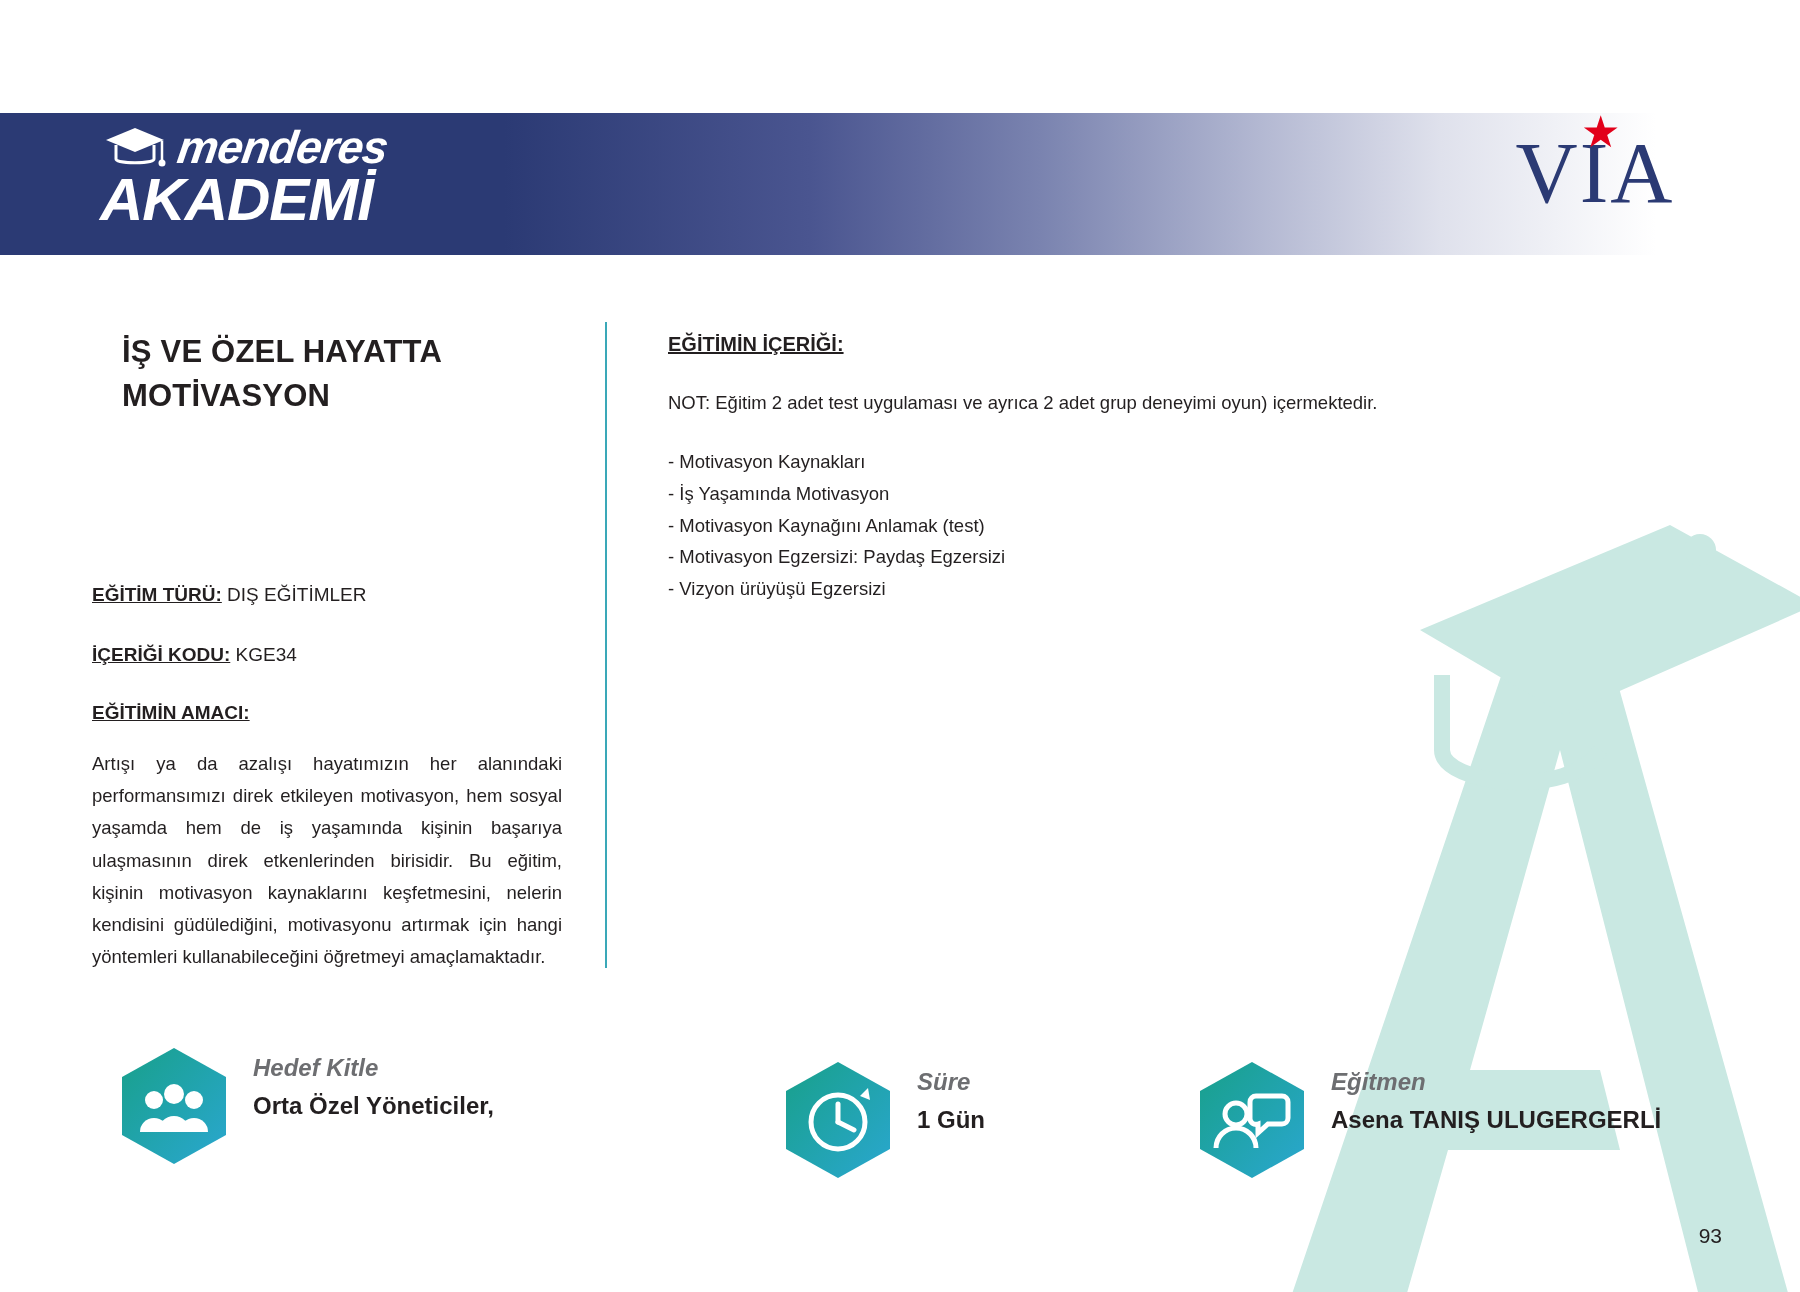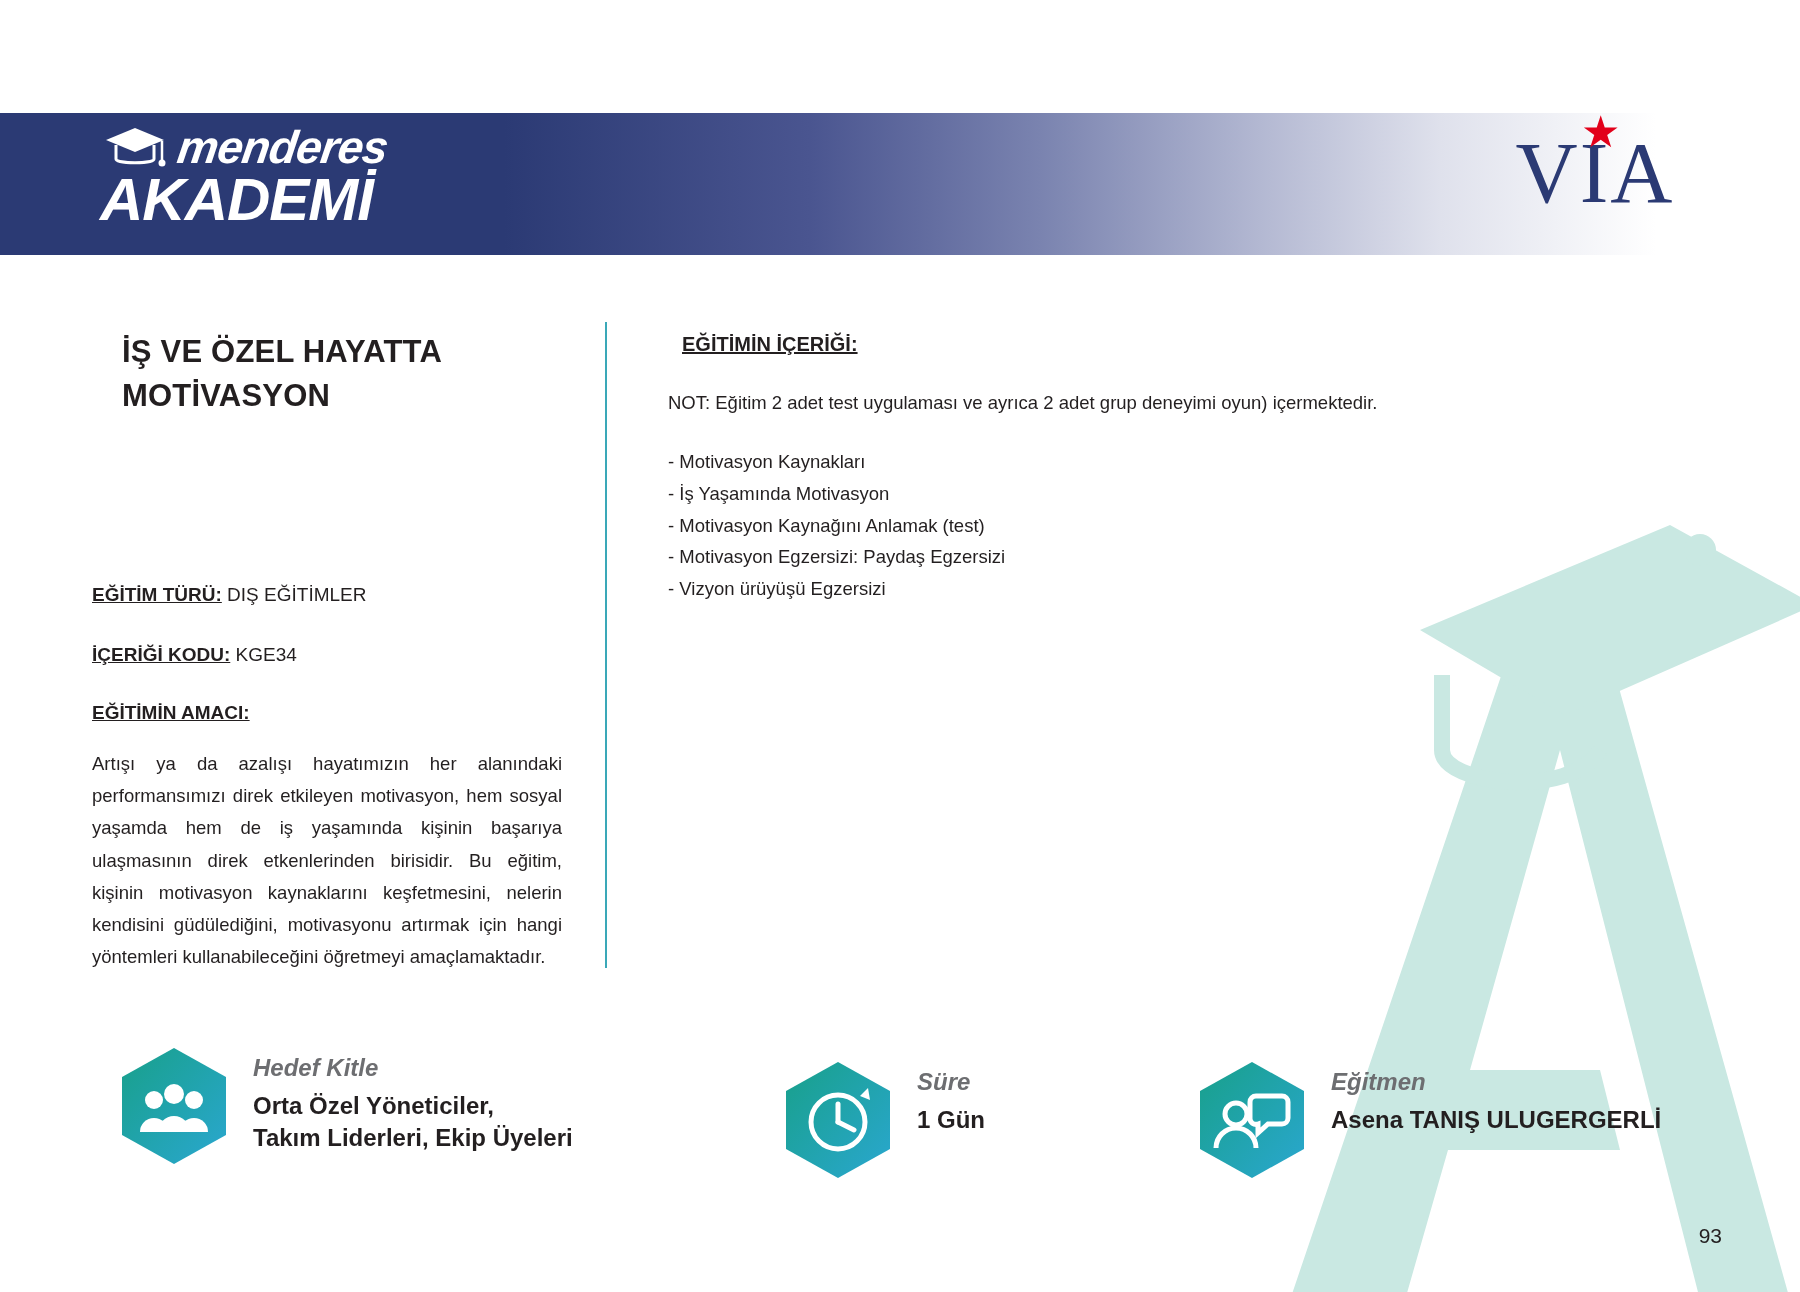--- a/index.html
+++ b/index.html
@@ -164,21 +164,20 @@
 
   
   .content-heading {
     position: absolute;
     left: 668px;
     top: 333px;
     font-size: 20px;
     font-weight: bold;
     text-decoration: underline;
     color: #231f20;
-    margin-left: 14px;
   }
   .content-note {
     position: absolute;
     left: 668px;
     top: 388px;
     width: 800px;
     font-size: 18.5px;
     line-height: 1.6;
     color: #231f20;
   }
@@ -319,21 +318,20 @@
       <circle cx="56" cy="48" r="10"></circle>
       <circle cx="76" cy="54" r="9"></circle>
       <path d="M22 86 a14 14 0 0 1 28 0 z"></path>
       <path d="M40 86 a16 16 0 0 1 32 0 z"></path>
       <path d="M62 86 a14 14 0 0 1 28 0 z"></path>
     </g>
   </svg>
   <div class="b-label">Hedef Kitle</div>
   <div class="b-value">
     <div>Orta Özel Yöneticiler,</div>
-    <div>Takım Liderleri, Ekip Üyeleri</div>
   </div>
 </div>
 
 <div class="badge badge-2">
   <svg class="hex" viewBox="0 0 112 120">
     <defs>
       <linearGradient id="g2" x1="0" y1="0" x2="1" y2="1">
         <stop offset="0%" stop-color="#18a08a"></stop>
         <stop offset="100%" stop-color="#2aa7d0"></stop>
       </linearGradient>

